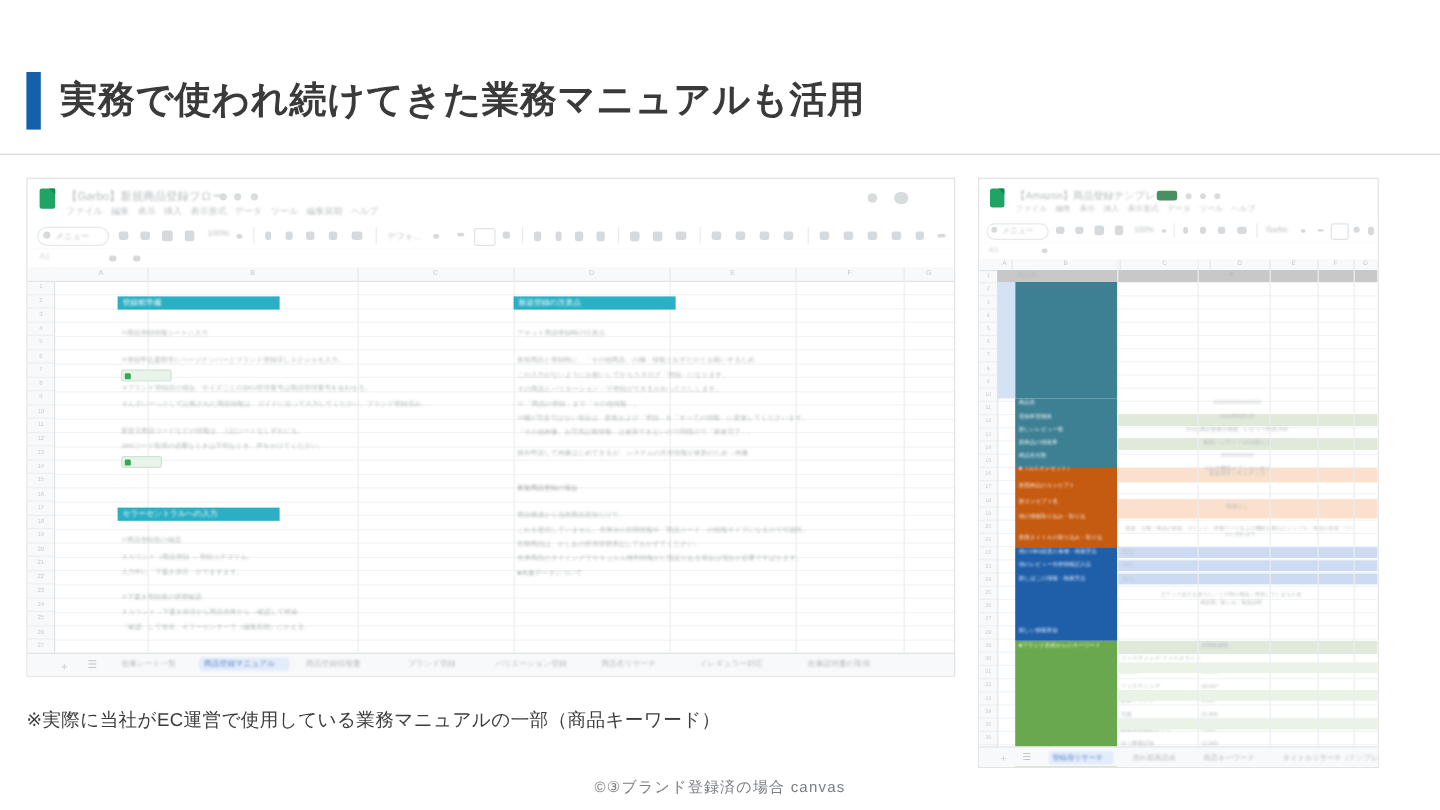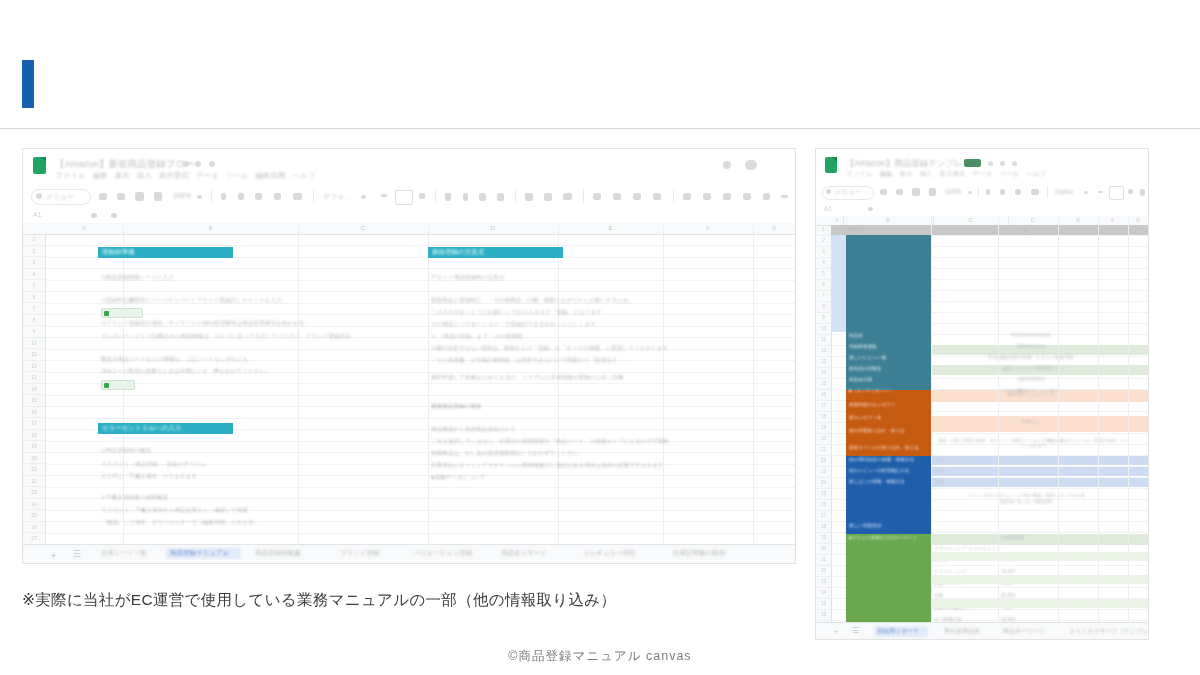--- a/index.html
+++ b/index.html
@@ -67,27 +67,28 @@
 
   
   .caption{position:absolute;left:22px;top:590px;font-size:15.5px;color:#3c3c3c;letter-spacing:.3px;white-space:nowrap;}
   .footer{position:absolute;left:0;top:648px;width:1200px;text-align:center;font-size:12.5px;color:#7a7d80;letter-spacing:1px;}
 </style>
 </head>
 <body>
 
 <div class="slide-header">
   <div class="title-accent"></div>
+  <div class="slide-title">実務で使われ続けてきた業務マニュアルも活用</div>
 </div>
 <div class="title-rule"></div>
 
 <div class="sheet" id="left-sheet" style="left:22px;top:148px;width:772px;height:414px;">
 
   <div class="gs-logo" style="left:10px;top:8px;width:13px;height:17px;"></div>
-  <div class="doc-title" style="left:32px;top:9px;font-size:9.5px;">【Amazon】新規商品登録フロー</div>
+  <div class="doc-title" style="left:32px;top:9px;font-size:9.5px;">【Garbo】新規商品登録フロー</div>
   <div class="title-ico" style="left:160px;top:12px;width:6px;height:6px;"></div>
   <div class="title-ico" style="left:172px;top:12px;width:6px;height:6px;"></div>
   <div class="title-ico" style="left:186px;top:12px;width:6px;height:6px;"></div>
   <div class="title-ico" style="left:700px;top:12px;width:8px;height:8px;"></div>
   <div class="title-ico" style="left:722px;top:11px;width:12px;height:10px;border-radius:5px;"></div>
 
   <div class="menu-row" style="left:32px;top:22px;font-size:7.5px;">
     <span>ファイル</span><span>編集</span><span>表示</span><span>挿入</span><span>表示形式</span><span>データ</span><span>ツール</span><span>編集前期</span><span>ヘルプ</span>
   </div>
 
@@ -490,14 +491,14 @@
   <div class="tabstrip" style="height:16px;">
     <div class="tadd" style="left:16px;top:3px;font-size:8px;">＋</div>
     <div class="tadd" style="left:36px;top:3px;font-size:8px;">☰</div>
     <div class="tab active" style="left:58px;top:3px;padding:1px 9px 1px 3px;font-size:6px;">登録用リサーチ</div>
     <div class="tab" style="left:128px;top:4px;font-size:6px;">売れ筋商品名</div>
     <div class="tab" style="left:187px;top:4px;font-size:6px;">商品キーワード</div>
     <div class="tab" style="left:253px;top:4px;font-size:6px;">タイトルリサーチ（テンプレ</div>
   </div>
 </div>
 
-<div class="caption">※実際に当社がEC運営で使用している業務マニュアルの一部（他の情報取り込み）</div>
-<div class="footer">©商品登録マニュアル canvas</div>
+<div class="caption">※実際に当社がEC運営で使用している業務マニュアルの一部（商品キーワード）</div>
+<div class="footer">©③ブランド登録済の場合 canvas</div>
 
 </body></html>

